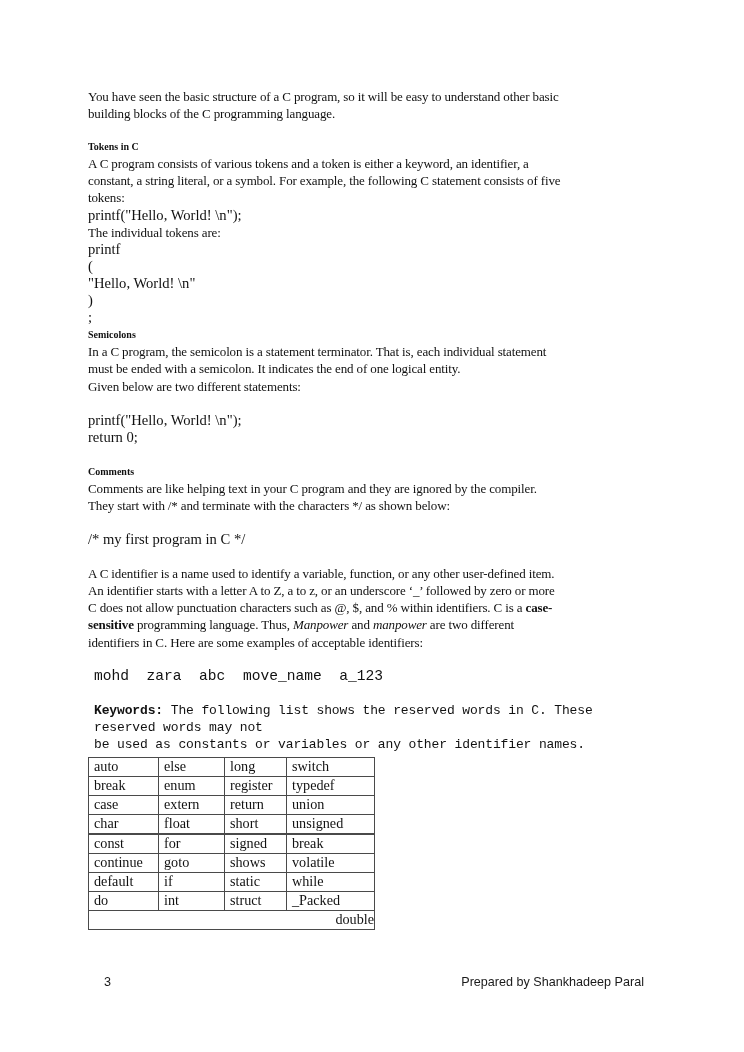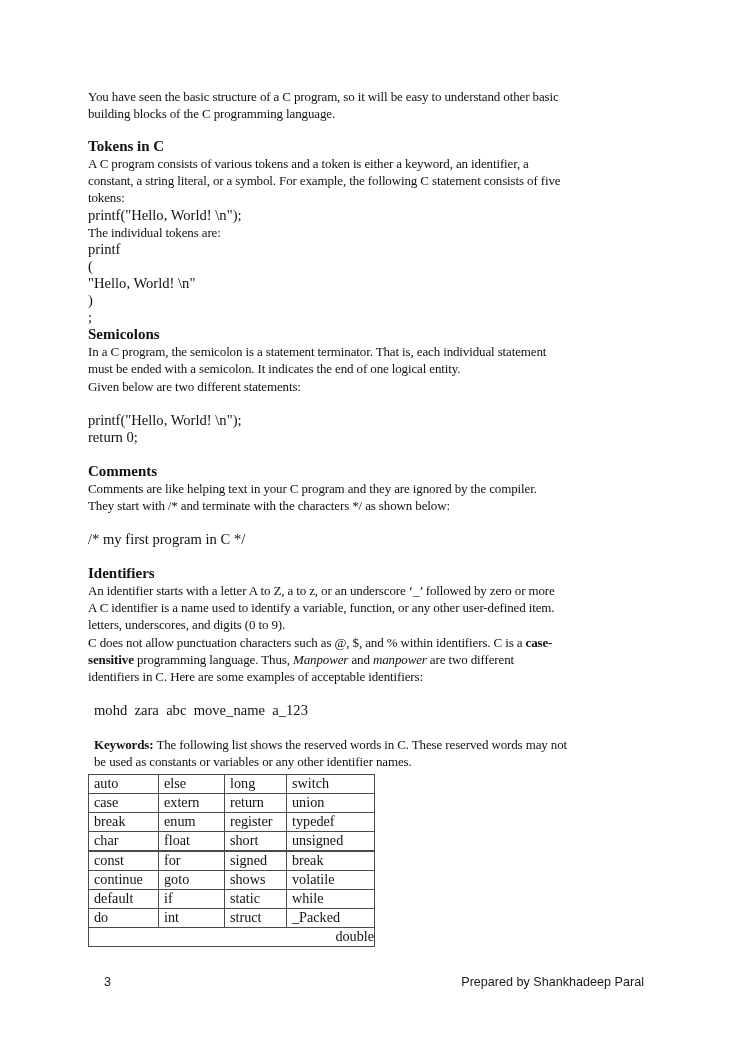--- a/index.html
+++ b/index.html
@@ -34,37 +34,38 @@
 
   .para {
     font-size: 13px;
     line-height: 17.1px;
     text-align: left;
     margin: 0;
     letter-spacing: -0.01em;
   }
 
   .heading {
-    font-size: 15px;
+    font-size: 10px;
     line-height: 17.1px;
     font-weight: bold;
     margin: 0;
   }
 
   .code {
     font-size: 14.6px;
     line-height: 17.1px;
     margin: 0;
     white-space: pre;
   }
   .gap-md { height: 16px; }
   .gap-lg { height: 17px; }
 
   .indent {
     padding-left: 6px;
+    font-family: Liberation Mono, monospace;
   }
 
   b.inline-b { font-weight: bold; }
   i.inline-i { }
 
   
   .kw-table-wrap {
     margin-top: 4px;
   }
   table.kw {
@@ -160,24 +161,22 @@
     <div class="heading">Comments</div>
     <div class="para">Comments are like helping text in your C program and they are ignored by the compiler.</div>
     <div class="para">They start with /* and terminate with the characters */ as shown below:</div>
 
     <div class="gap-lg"></div>
 
     <div class="code">/* my first program in C */</div>
 
     <div class="gap-lg"></div>
 
-    <div class="heading">Identifiers</div>
+    <div class="para">A C identifier is a name used to identify a variable, function, or any other user-defined item.</div>
     <div class="para">An identifier starts with a letter A to Z, a to z, or an underscore ‘_’ followed by zero or more</div>
-    <div class="para">A C identifier is a name used to identify a variable, function, or any other user-defined item.</div>
-    <div class="para">letters, underscores, and digits (0 to 9).</div>
     <div class="para"><span>C does not allow punctuation characters such as @, $, and % within identifiers. C is a </span><b class="inline-b">case-</b></div>
     <div class="para"><b class="inline-b">sensitive</b><span> programming language. Thus, </span><i class="inline-i">Manpower</i><span> and </span><i class="inline-i">manpower</i><span> are two different</span></div>
     <div class="para">identifiers in C. Here are some examples of acceptable identifiers:</div>
 
     <div class="gap-lg"></div>
 
     <div class="code indent">mohd  zara  abc  move_name  a_123</div>
 
     <div class="gap-lg"></div>
 
@@ -193,30 +192,30 @@
             <col class="c4">
         </colgroup>
         <tbody>
           <tr>
             <td>auto</td>
             <td>else</td>
             <td>long</td>
             <td>switch</td>
           </tr>
           <tr>
+            <td>break</td>
+            <td>enum</td>
+            <td>register</td>
+            <td>typedef</td>
+          </tr>
+          <tr>
             <td>case</td>
             <td>extern</td>
             <td>return</td>
             <td>union</td>
-          </tr>
-          <tr>
-            <td>break</td>
-            <td>enum</td>
-            <td>register</td>
-            <td>typedef</td>
           </tr>
           <tr class="thick-below">
             <td>char</td>
             <td>float</td>
             <td>short</td>
             <td>unsigned</td>
           </tr>
           <tr>
             <td>const</td>
             <td>for</td>

